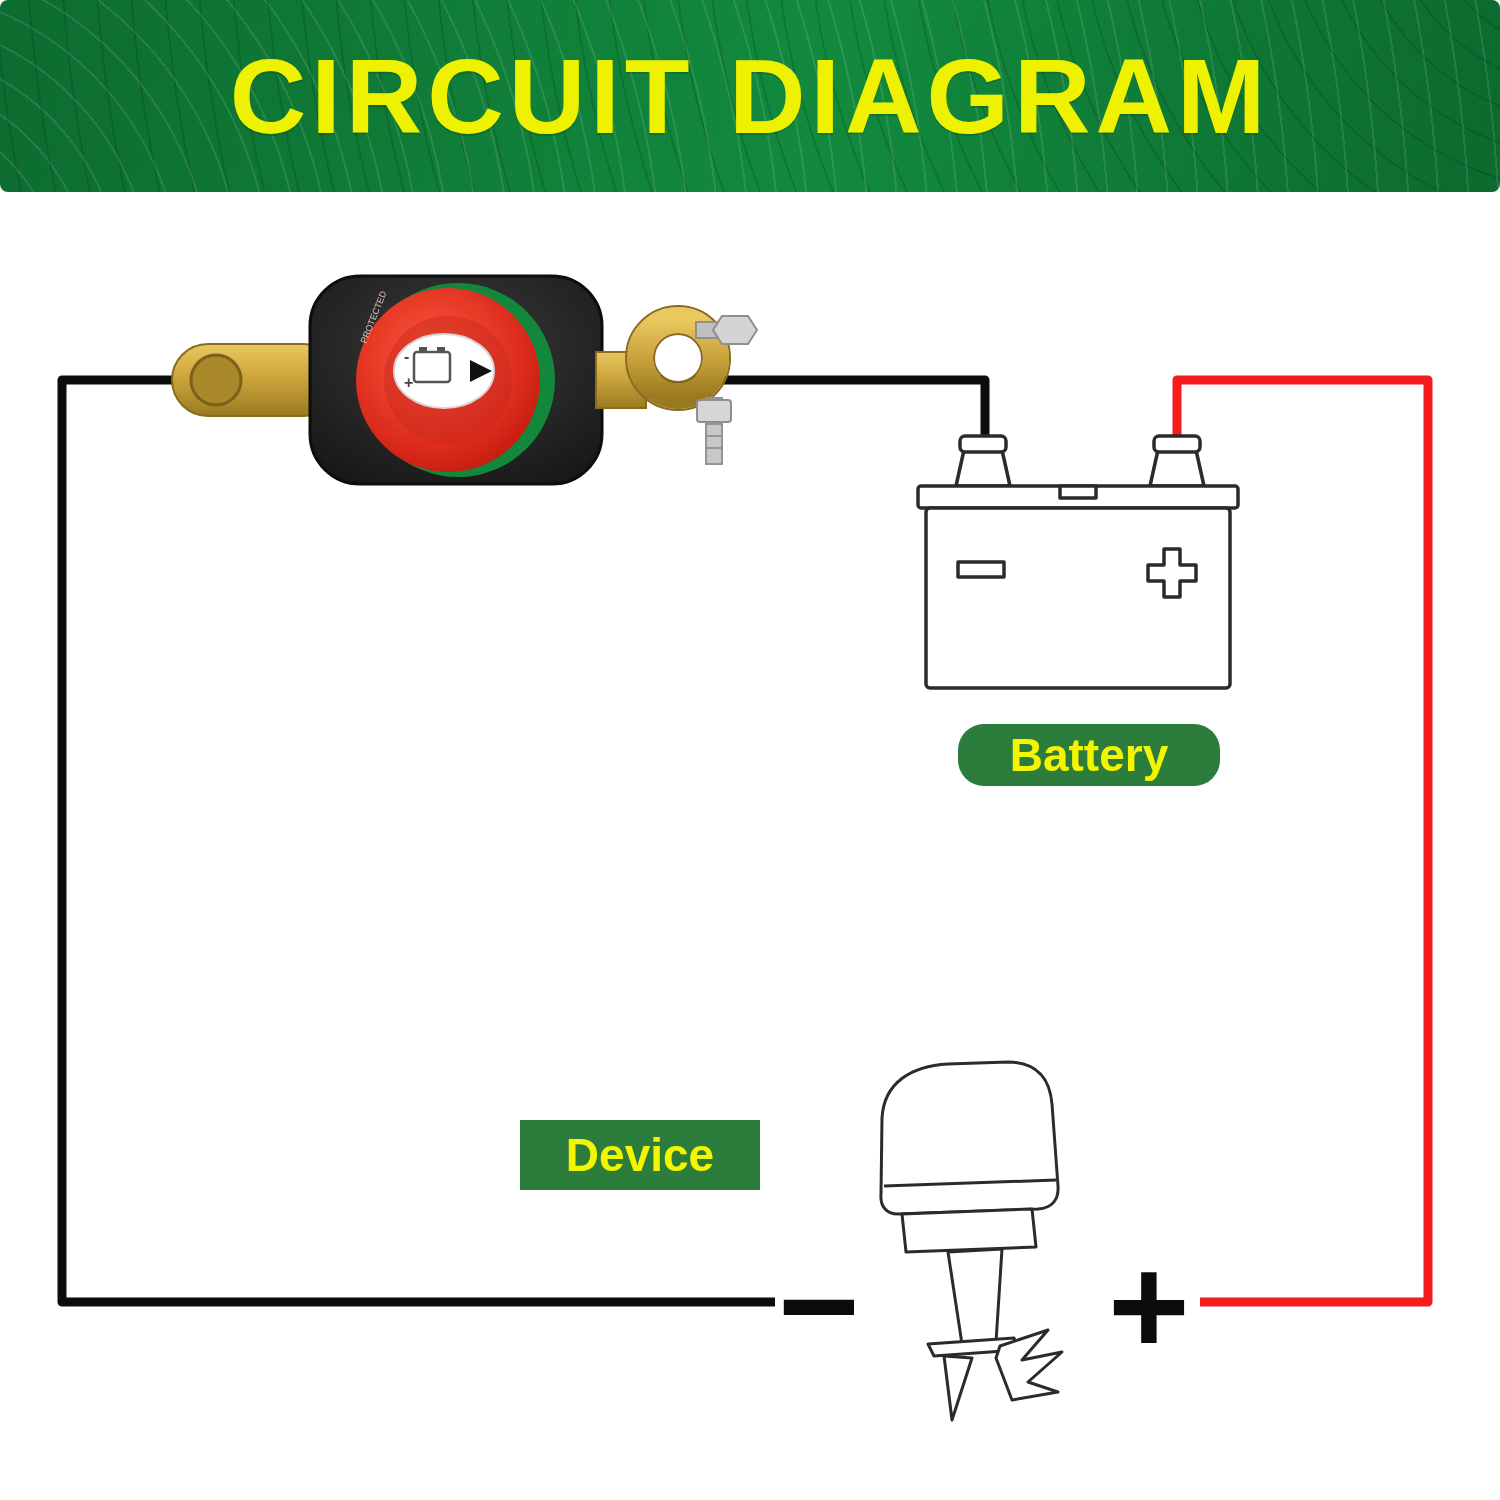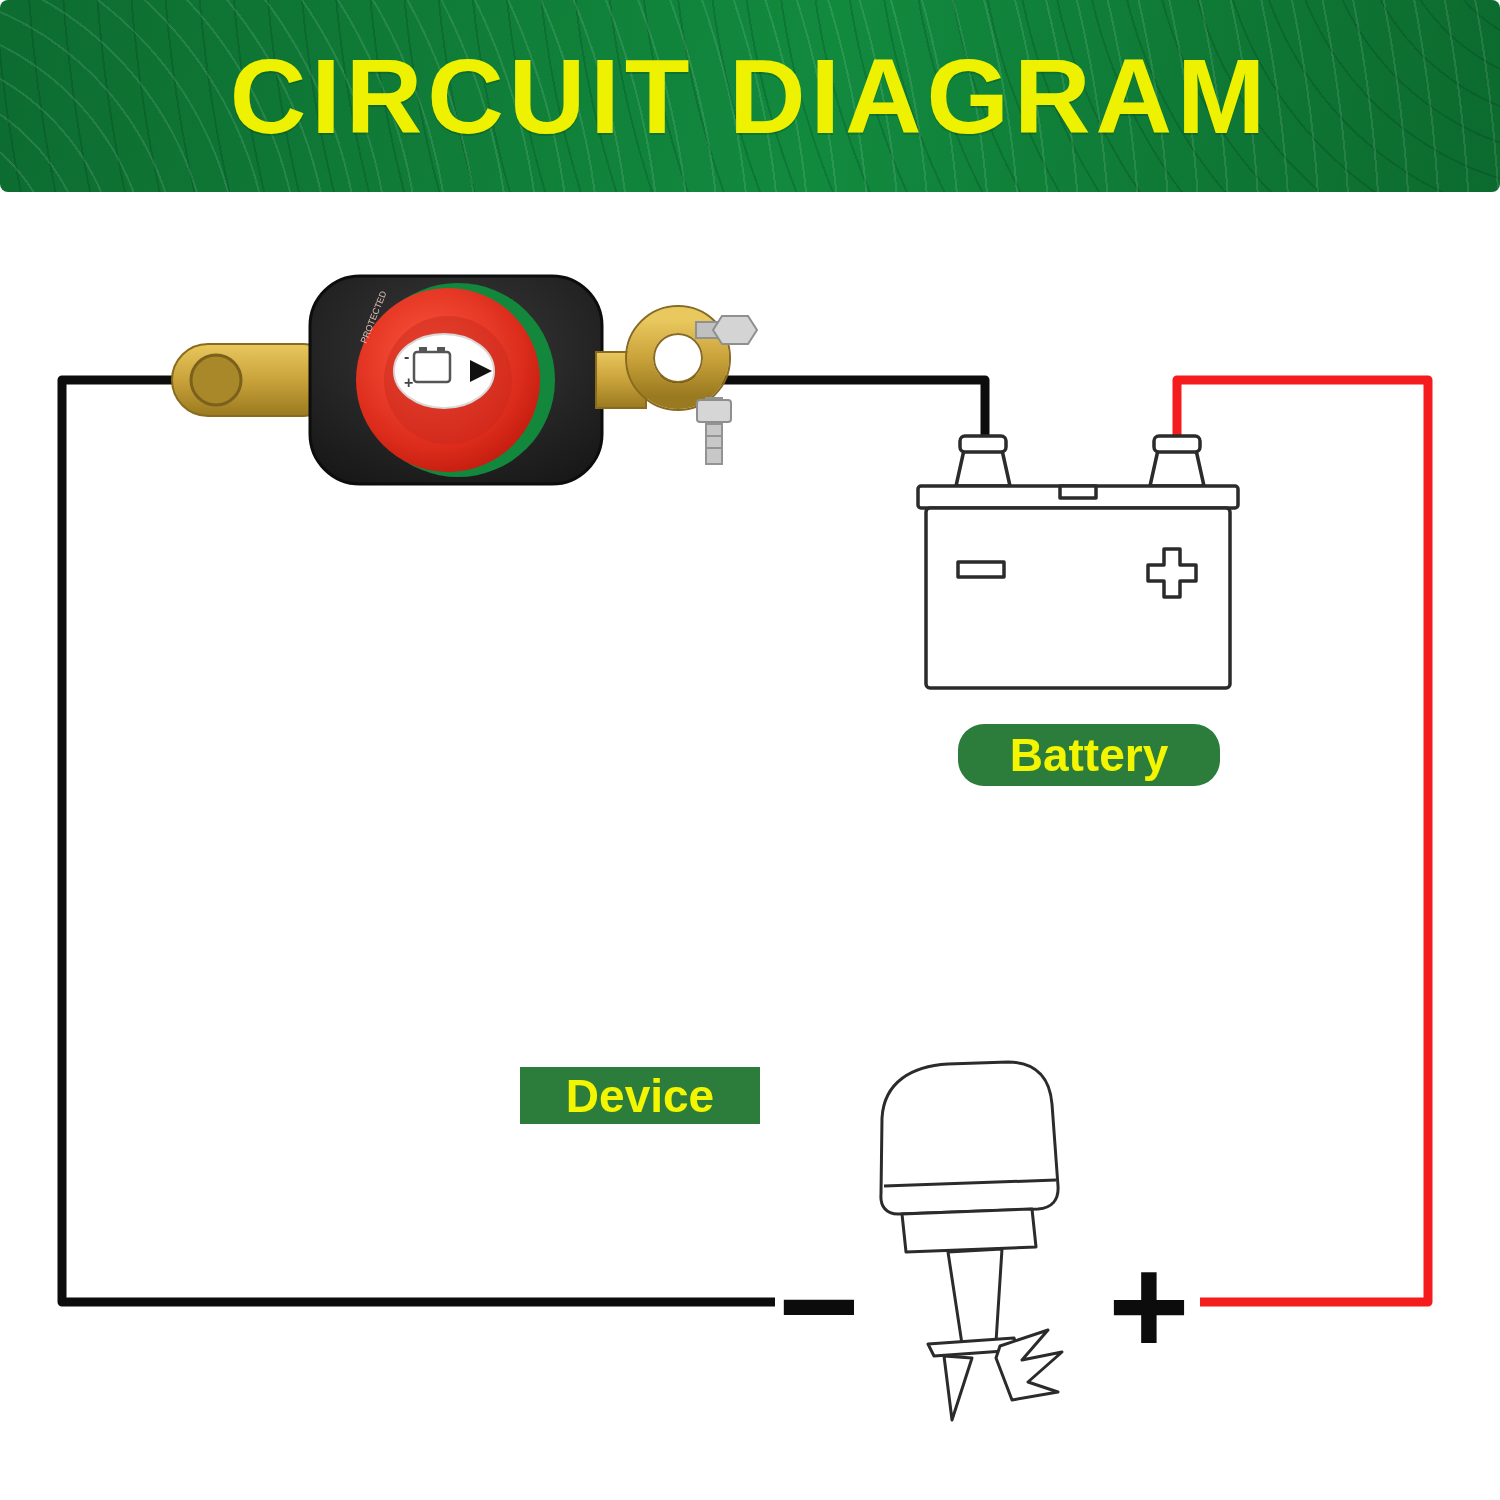--- a/index.html
+++ b/index.html
@@ -22,21 +22,21 @@
     text-shadow:0 2px 0 rgba(0,60,20,.25);
   }
   
   .canvas{position:absolute;left:0;top:0;width:1500px;height:1500px;}
   
   .tag{
     position:absolute;display:flex;align-items:center;justify-content:center;
     background:#2c7d3c;color:#f3f600;font-weight:700;font-size:46px;
   }
   .tag-battery{left:958px;top:724px;width:262px;height:62px;border-radius:26px;}
-  .tag-device{left:520px;top:1067px;width:240px;height:57px;}
+  .tag-device{left:520px;top:1120px;width:240px;height:70px;}
   
   .sym{position:absolute;color:#0c0c0c;font-weight:700;line-height:1;}
   .sym-minus{left:778px;top:1236px;font-size:140px;}
   .sym-plus{left:1108px;top:1236px;font-size:140px;}
 </style>
 </head>
 <body>
 
 <div class="stage">
 

